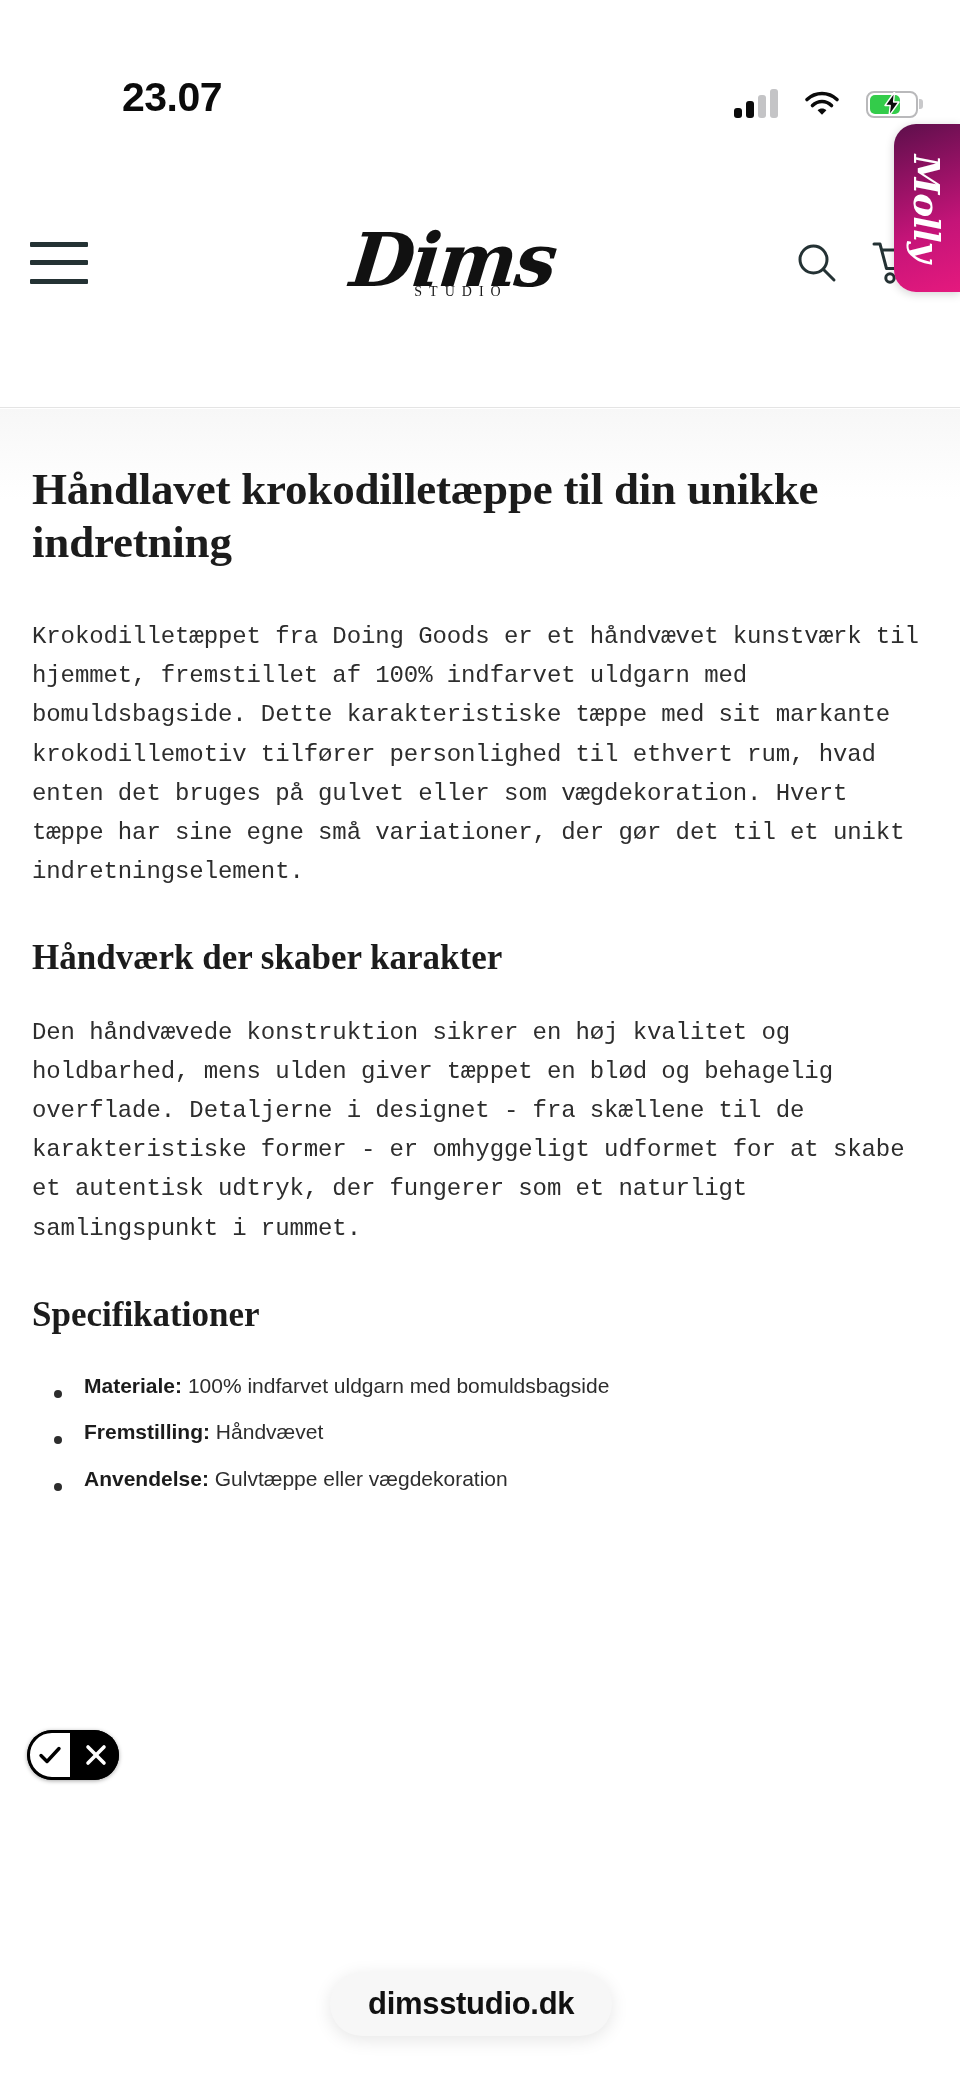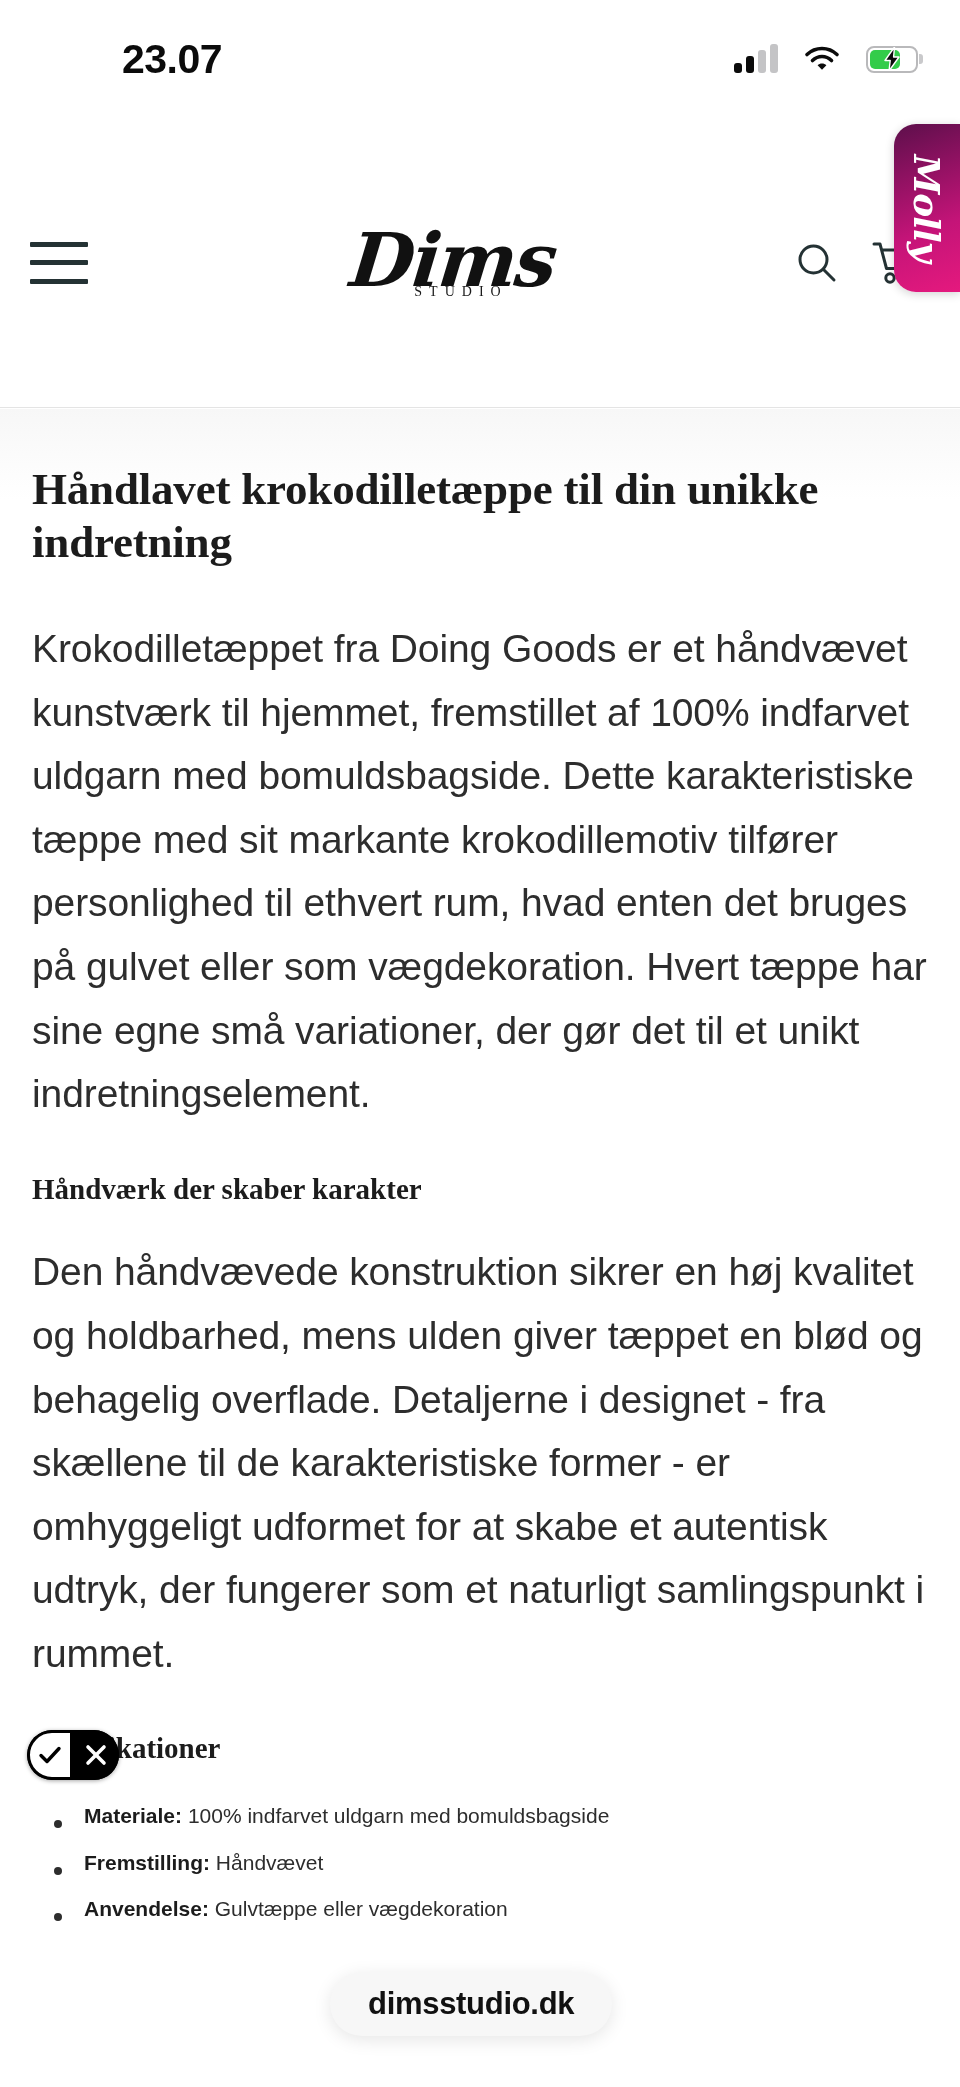--- a/index.html
+++ b/index.html
@@ -19,21 +19,21 @@
     overflow: hidden;
   }
 
   
   .statusbar {
     position: absolute;
     top: 0; left: 0;
     width: 960px; height: 118px;
     background: #ffffff;
     display: flex;
-    align-items: center;
+    align-items: flex-end;
     justify-content: space-between;
     padding: 0 42px 0 122px;
   }
   .status-time {
     font-family: "Liberation Sans", sans-serif;
     font-size: 41px;
     font-weight: 600;
     color: #0b0b0b;
     letter-spacing: -0.5px;
     line-height: 1;
@@ -185,31 +185,31 @@
   h1.page-title {
     font-family: "Liberation Serif", serif;
     font-weight: 700;
     font-size: 45px;
     line-height: 1.18;
     color:#1c1c1c;
     letter-spacing:-0.2px;
     margin-bottom: 48px;
   }
   p.body-text {
-    font-family: Liberation Sans, sans-serif;
-    font-size: 39px;
+    font-family: Liberation Mono, monospace;
+    font-size: 24px;
     line-height: 1.63;
     color:#2d2d2d;
     margin-bottom: 46px;
     letter-spacing:-0.1px;
   }
   h2.section-title {
     font-family: "Liberation Serif", serif;
     font-weight:700;
-    font-size: 29px;
+    font-size: 35px;
     color:#1c1c1c;
     line-height:1.2;
     margin-bottom: 34px;
   }
   ul.spec-list {
     list-style:none;
     margin-top: 30px;
   }
   ul.spec-list li {
     position:relative;

